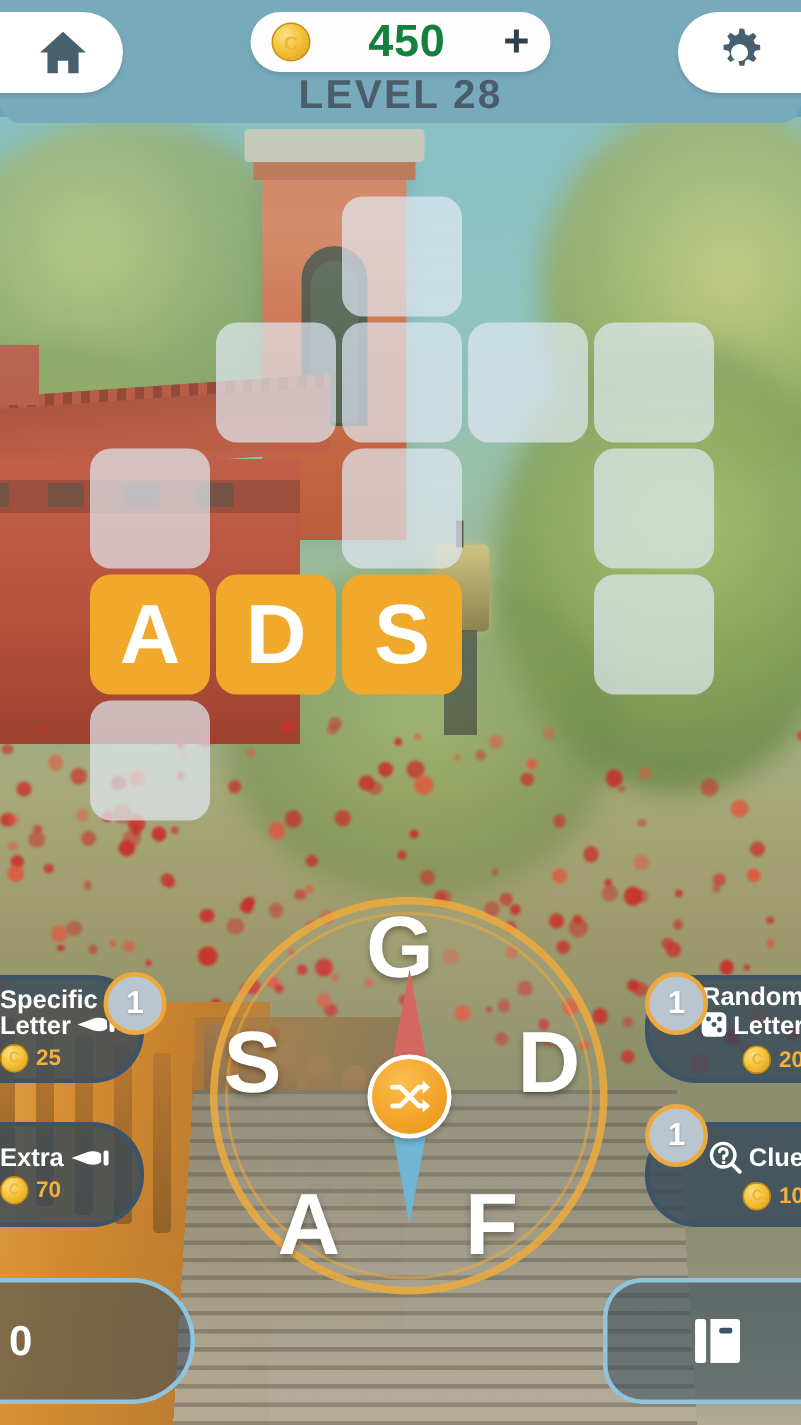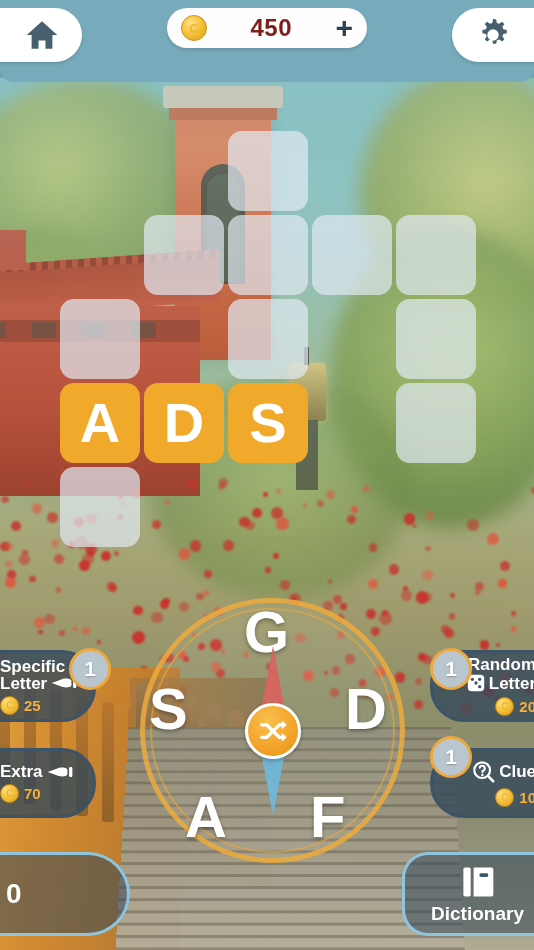--- a/index.html
+++ b/index.html
@@ -74,21 +74,21 @@
   .home-btn { position:absolute; left:-28px; top:8px; width:110px; height:54px;
               background:#fff; border-radius:27px; display:flex; align-items:center; justify-content:flex-end;
               padding-right:22px; cursor:pointer; box-shadow:0 2px 3px rgba(0,0,0,.12); }
   .gear-btn { position:absolute; right:-28px; top:8px; width:110px; height:54px;
               background:#fff; border-radius:27px; display:flex; align-items:center; justify-content:flex-start;
               padding-left:22px; cursor:pointer; box-shadow:0 2px 3px rgba(0,0,0,.12); }
   .coin-pill { position:absolute; left:50%; transform:translateX(-50%); top:8px;
                width:200px; height:40px; background:#fdfdfd; border-radius:20px;
                display:flex; align-items:center; justify-content:space-between; padding:0 14px;
                cursor:pointer; box-shadow:0 2px 3px rgba(0,0,0,.12); }
-  .coin-count { font-size:24px; font-weight:bold; color:#7f1d1d; letter-spacing:.5px; }
+  .coin-count { font-size:30px; font-weight:bold; color:#15803d; letter-spacing:.5px; }
   .plus { font-size:30px; font-weight:bold; color:#2e3f4d; line-height:1; }
   .level { position:absolute; left:50%; transform:translateX(-50%); top:48px;
            font-size:27px; font-weight:bold; color:#4b5d6b; letter-spacing:1.5px; }
   .coin {
     width:26px; height:26px; border-radius:50%;
     background:radial-gradient(circle at 35% 30%, #ffe083 0%, #f5c33c 45%, #dd9d18 100%);
     border:1px solid #c88d12; display:flex; align-items:center; justify-content:center;
     font-size:13px; color:#e8b63a; font-weight:bold; flex:none;
   }
   .coin.sm { width:19px; height:19px; font-size:10px; border-width:1px; }
@@ -518,36 +518,36 @@
   <div class="extra">
     <span class="num">0</span>
   </div>
 
   <div class="dict">
     <svg width="38" height="38" viewBox="0 0 26 26">
       <rect x="3" y="3" width="5" height="20" rx="1.2" fill="#fff"></rect>
       <path d="M10 3 h12 a1.5 1.5 0 0 1 1.5 1.5 v17 a1.5 1.5 0 0 1 -1.5 1.5 h-12 z" fill="#fff"></path>
       <rect x="14" y="7" width="6" height="2.6" rx="1" fill="#3d5468"></rect>
     </svg>
-    <span class="txt">Dictionary</span>
   </div>
 
   <div class="header">
     <div class="home-btn">
       <svg width="36" height="34" viewBox="0 0 26 24">
         <path d="M13 2 L24 12 H20.5 V22 H15.5 V16 H10.5 V22 H5.5 V12 H2 Z" fill="#47606f"></path>
       </svg>
     </div>
 
     <div class="coin-pill">
       <span class="coin">C</span>
       <span class="coin-count">450</span>
       <span class="plus">+</span>
     </div>
 
+    <div class="level">LEVEL 28</div>
 
     <div class="gear-btn">
       <svg width="38" height="38" viewBox="0 0 24 24">
         <path fill="#47606f" d="M12 1.8 l2 .35 .45 2.2 1.45 .6 1.85-1.25 1.42 1.42 -1.25 1.85 .6 1.45 2.2 .45 0 2 -2.2 .45 -.6 1.45 1.25 1.85 -1.42 1.42 -1.85-1.25 -1.45 .6 -.45 2.2 -2 0 -.45-2.2 -1.45-.6 -1.85 1.25 -1.42-1.42 1.25-1.85 -.6-1.45 -2.2-.45 0-2 2.2-.45 .6-1.45 -1.25-1.85 1.42-1.42 1.85 1.25 1.45-.6 .45-2.2 z"></path>
         <circle cx="12" cy="12" r="3.6" fill="#fff"></circle>
       </svg>
     </div>
   </div>
 
 </div>

